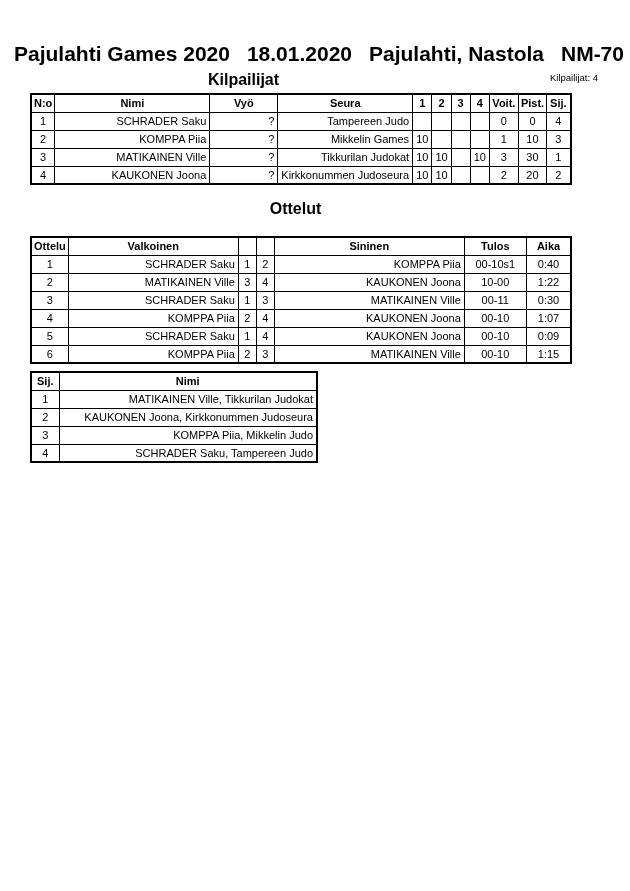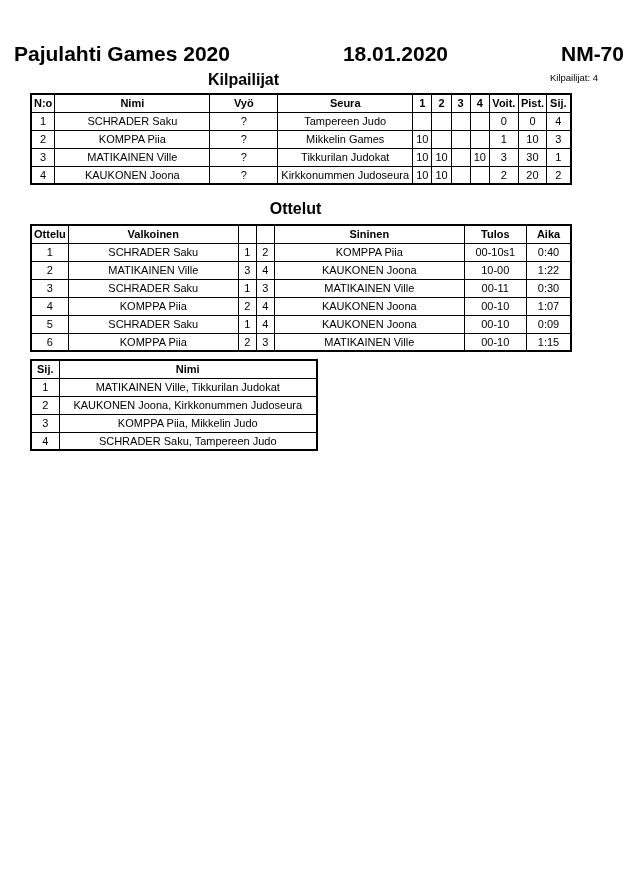--- a/index.html
+++ b/index.html
@@ -14,37 +14,38 @@
   .heading { font-weight: bold; font-size: 16px; text-align: center; }
   .h-kilp { width: 427px; margin-left: 30px; }
   .count { position: absolute; right: 32px; top: 1px; font-size: 9.5px; font-weight: normal; }
 
   table { border-collapse: collapse; table-layout: fixed; margin-left: 30px;
           border: 2px solid #000; background: #fff; }
   th, td { border: 1px solid #000; font-size: 11px; height: 18px; padding: 0 3px;
            overflow: hidden; white-space: nowrap; }
   th { font-weight: bold; text-align: center; padding: 0 2px; }
   td { text-align: center; }
-  td.l { text-align: center; }
+  td.l { text-align: right; }
   td.ovf { overflow: visible; }
 
   .t-kilpailijat { margin-top: 8px; padding-left: 21px; }
   .h-ottelut { width: 531px; margin-left: 30px; margin-top: 15px; }
-  .t-ottelut { margin-top: 6px; }
+  .t-ottelut { margin-top: 18px; }
   .h-tulokset { width: 286px; margin-left: 30px; margin-top: 15px; }
   .t-tulokset { margin-top: 7px; }
 </style>
 </head>
 <body>
 
 <div class="page">
 
   <div class="title">
     <span>Pajulahti Games 2020</span>
     <span>18.01.2020</span>
+    <span>Pajulahti, Nastola</span>
     <span>NM-70</span>
   </div>
 
   <div class="sub-row">
     <div class="heading h-kilp">Kilpailijat</div>
     <div class="count">Kilpailijat: 4</div>
   </div>
 
   <table class="t-kilpailijat">
     <colgroup>

